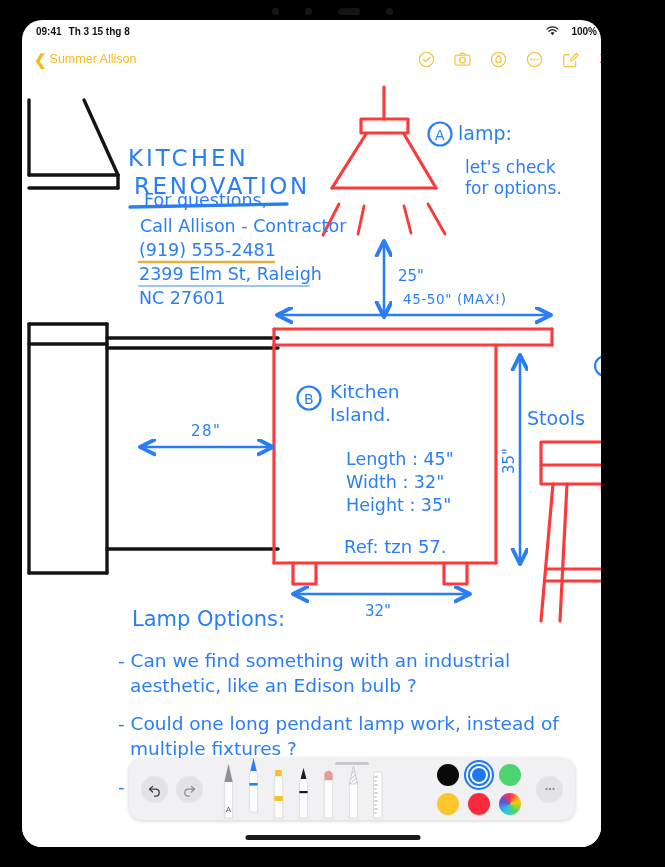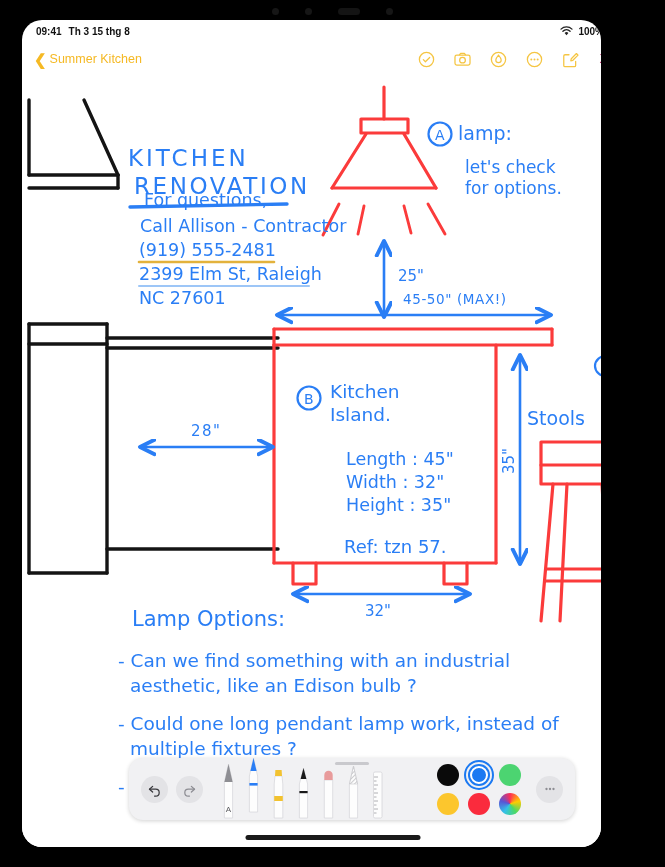--- a/index.html
+++ b/index.html
@@ -42,21 +42,21 @@
   .cam-dot.wide { width: 22px; height: 7px; border-radius: 4px; background: #141414; }
 
   
   #status-bar {
     position: absolute; left: 0; top: 0; width: 621px; height: 22px;
     display: flex; align-items: center;
     font-size: 10px; font-weight: bold; color: #111;
     padding: 0 14px;
   }
   #status-left { display: flex; gap: 7px; align-items: center; }
-  #status-right { margin-left: auto; display: flex; gap: 5px; align-items: center; }
+  #status-right { margin-left: auto; display: flex; gap: 12px; align-items: center; }
   .batt-shell {
     width: 20px; height: 10px; border: 1.2px solid #222; border-radius: 3px;
     position: relative; display: inline-block;
   }
   .batt-fill { position: absolute; left: 1px; top: 1px; bottom: 1px; right: 1px; background: #222; border-radius: 1.5px; }
   .batt-nub { position: absolute; right: -3px; top: 3px; width: 2px; height: 4px; background: #222; border-radius: 0 1px 1px 0; }
 
   
   #nav-bar {
     position: absolute; left: 0; top: 22px; width: 621px; height: 34px;
@@ -156,21 +156,21 @@
         <span class="batt-shell">
           <span class="batt-fill"></span>
             <span class="batt-nub"></span>
         </span>
       </div>
     </div>
 
     <div id="nav-bar">
       <div id="back-button">
         <span class="chev">❮</span>
-        <span>Summer Kitchen</span>
+        <span>Summer Allison</span>
       </div>
 
       <div id="nav-tools">
         <svg class="nav-icon" viewBox="0 0 24 24">
           <circle cx="12" cy="12" r="9" fill="none" stroke="currentColor" stroke-width="1.6"></circle>
           <path d="M8 12.2 l2.6 2.6 L16 9.4" fill="none" stroke="currentColor" stroke-width="1.6" stroke-linecap="round" stroke-linejoin="round"></path>
         </svg>
         <svg class="nav-icon" viewBox="0 0 24 24">
           <rect x="2.5" y="6.5" width="19" height="12.5" rx="2.2" fill="none" stroke="currentColor" stroke-width="1.6"></rect>
           <path d="M8 6.5 l1.6-2.3 h4.8 L16 6.5" fill="none" stroke="currentColor" stroke-width="1.6" stroke-linejoin="round"></path>

